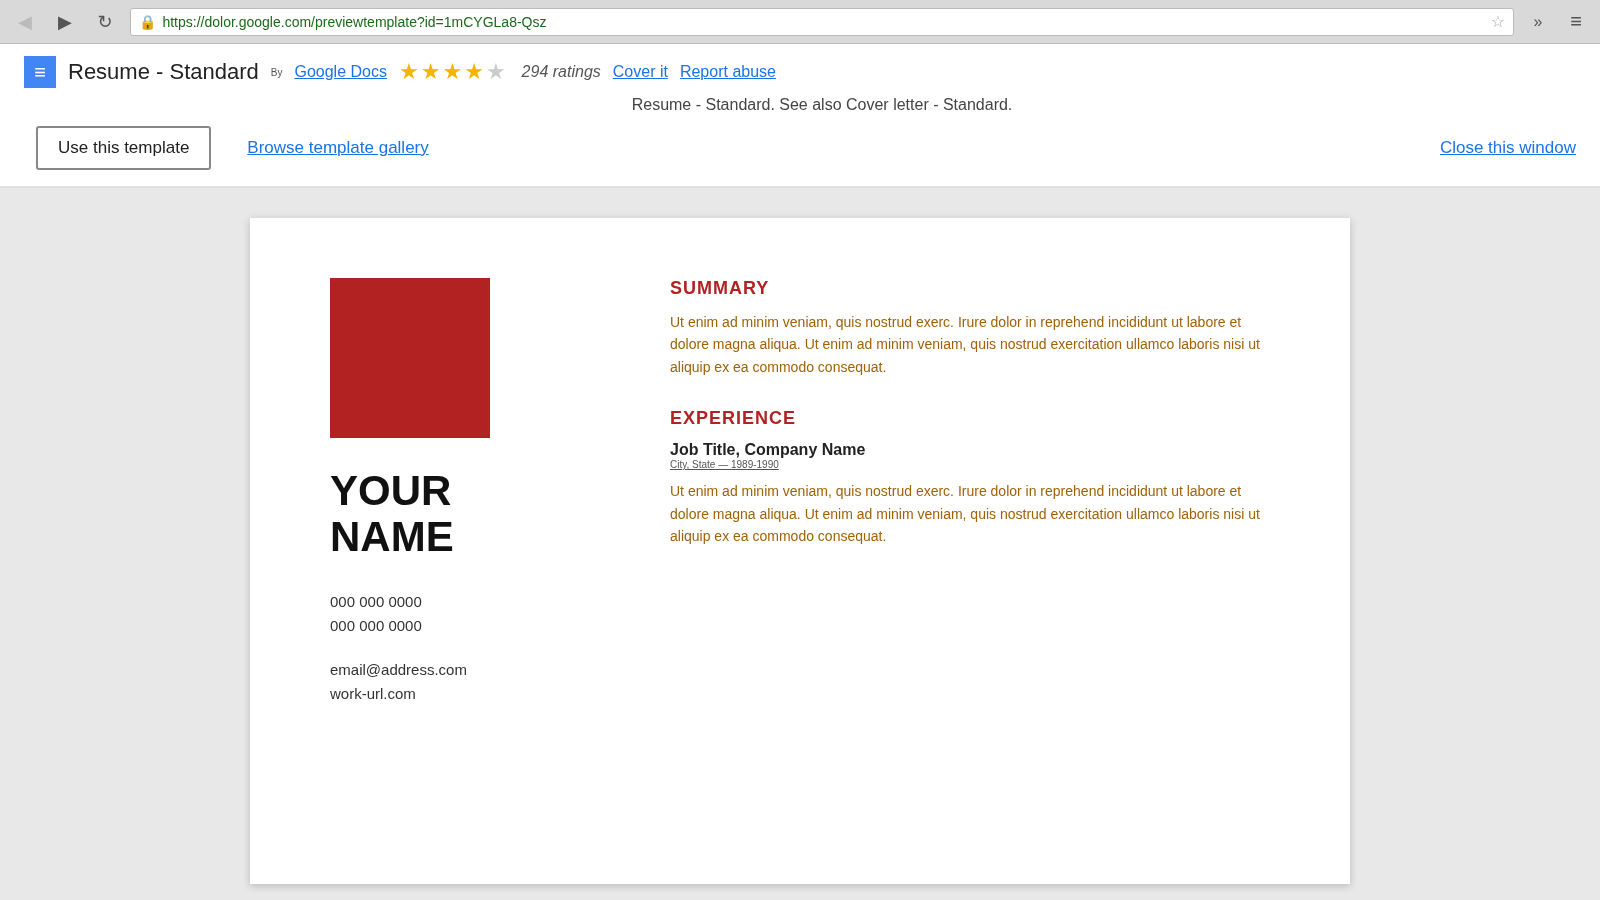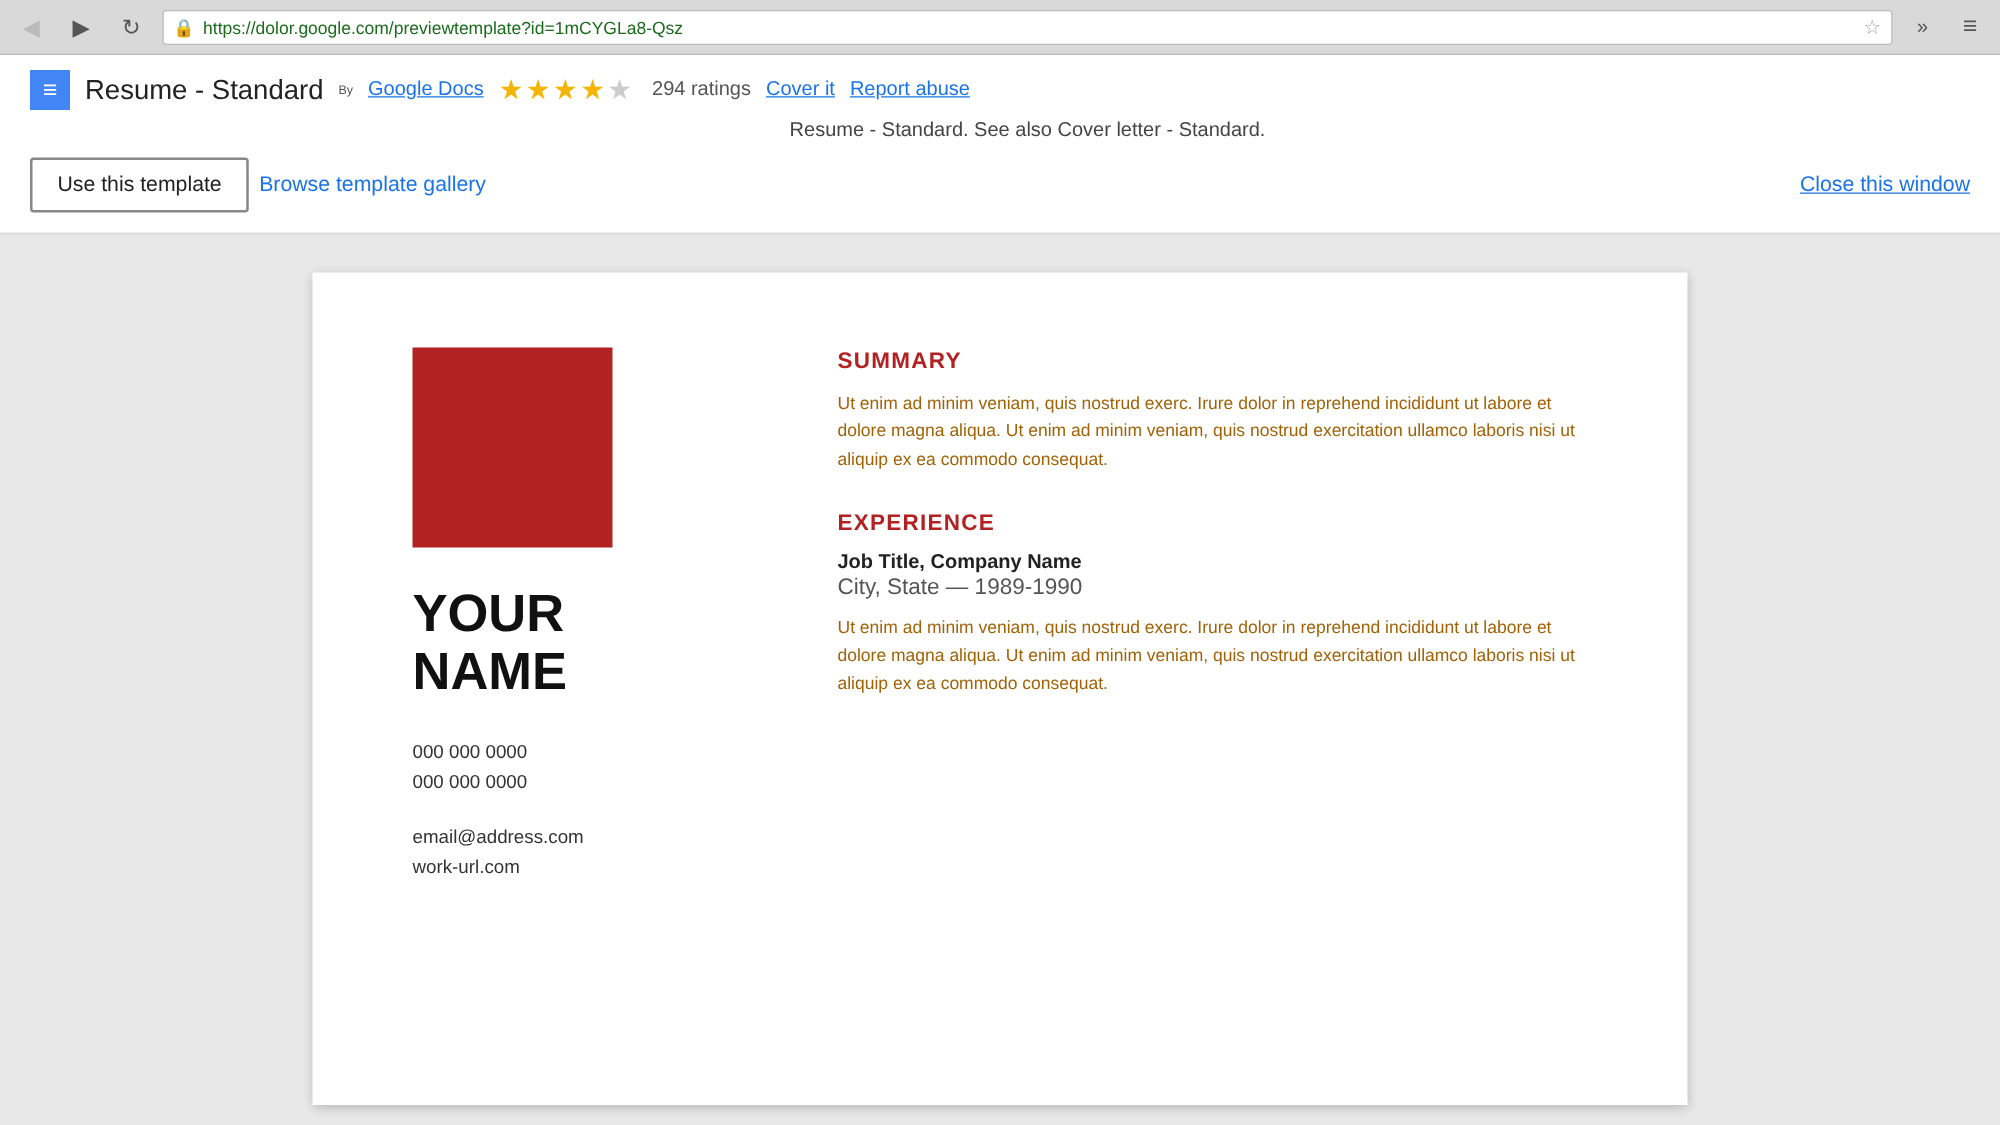--- a/index.html
+++ b/index.html
@@ -87,21 +87,21 @@
     .author-link {
       font-size: 16px;
       color: #1a73e8;
       text-decoration: underline;
       cursor: pointer;
     }
     .stars-container { display: flex; gap: 2px; align-items: center; }
     .star { font-size: 22px; }
     .star.filled { color: #f4b400; }
     .star.empty { color: #ccc; }
-    .ratings-count { font-size: 16px; color: #555; margin-left: 4px; }
+    .ratings-count { font-size: 16px; color: #555; margin-left: 4px; font-style: italic; }
     .rate-link {
       font-size: 16px;
       color: #1a73e8;
       text-decoration: underline;
       cursor: pointer;
     }
     .report-link {
       font-size: 16px;
       color: #1a73e8;
       text-decoration: underline;
@@ -114,34 +114,35 @@
       margin-bottom: 12px;
       margin-left: 44px;
       text-align: center;
     }
 
     .actions-row {
       display: flex;
       align-items: center;
       justify-content: space-between;
     }
-    .left-actions { display: flex; align-items: center; gap: 8px; margin-left: 0; }
+    .left-actions { display: flex; align-items: center; gap: 36px; margin-left: 12px; }
     .use-template-btn {
       background: white;
       border: 2px solid #888;
       border-radius: 3px;
       padding: 10px 20px;
       font-size: 17px;
       font-weight: normal;
       color: #222;
       cursor: pointer;
     }
     .browse-link {
       font-size: 17px;
       color: #1a73e8;
+      text-decoration: underline;
       cursor: pointer;
     }
     .close-link {
       font-size: 17px;
       color: #1a73e8;
       text-decoration: underline;
       cursor: pointer;
     }
 
     
@@ -234,23 +235,24 @@
       margin-bottom: 8px;
     }
 
     .job-title {
       font-size: 16px;
       font-weight: bold;
       color: #222;
     }
 
     .job-details {
-      font-size: 18px;
+      font-size: 10px;
       color: #555;
       margin-bottom: 10px;
+      text-decoration: underline;
     }
   </style>
 </head>
 <body>
 
 <div class="browser-chrome">
   <button class="nav-btn disabled">◀</button>
   <button class="nav-btn">▶</button>
   <button class="refresh-btn">↻</button>
   <div class="address-bar">

